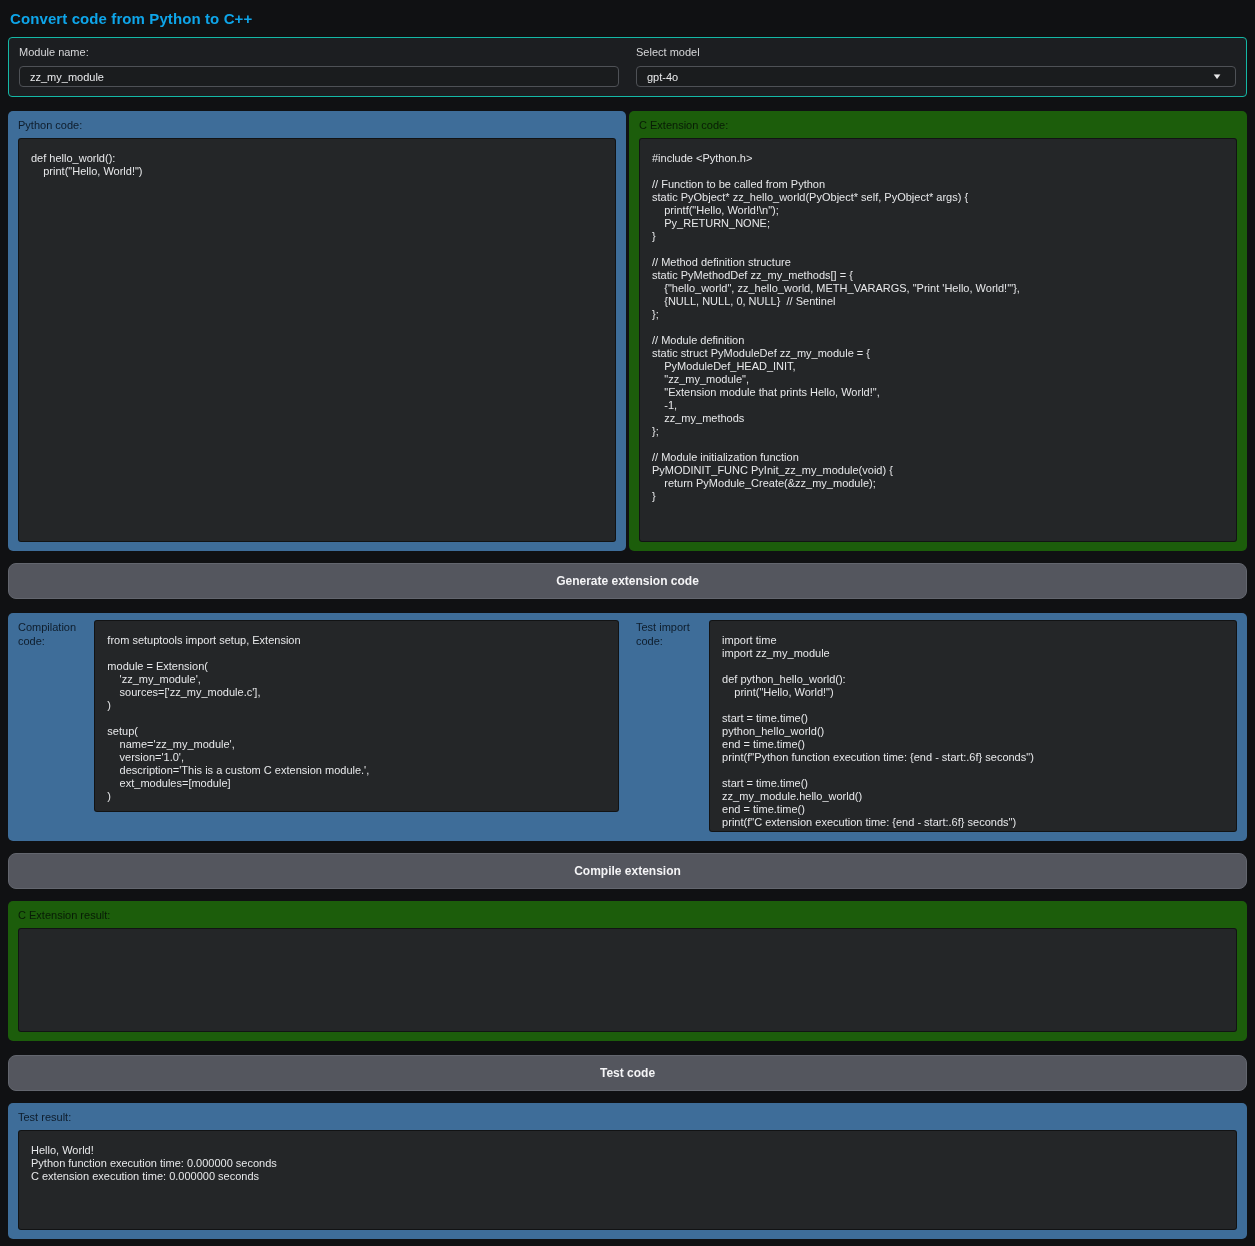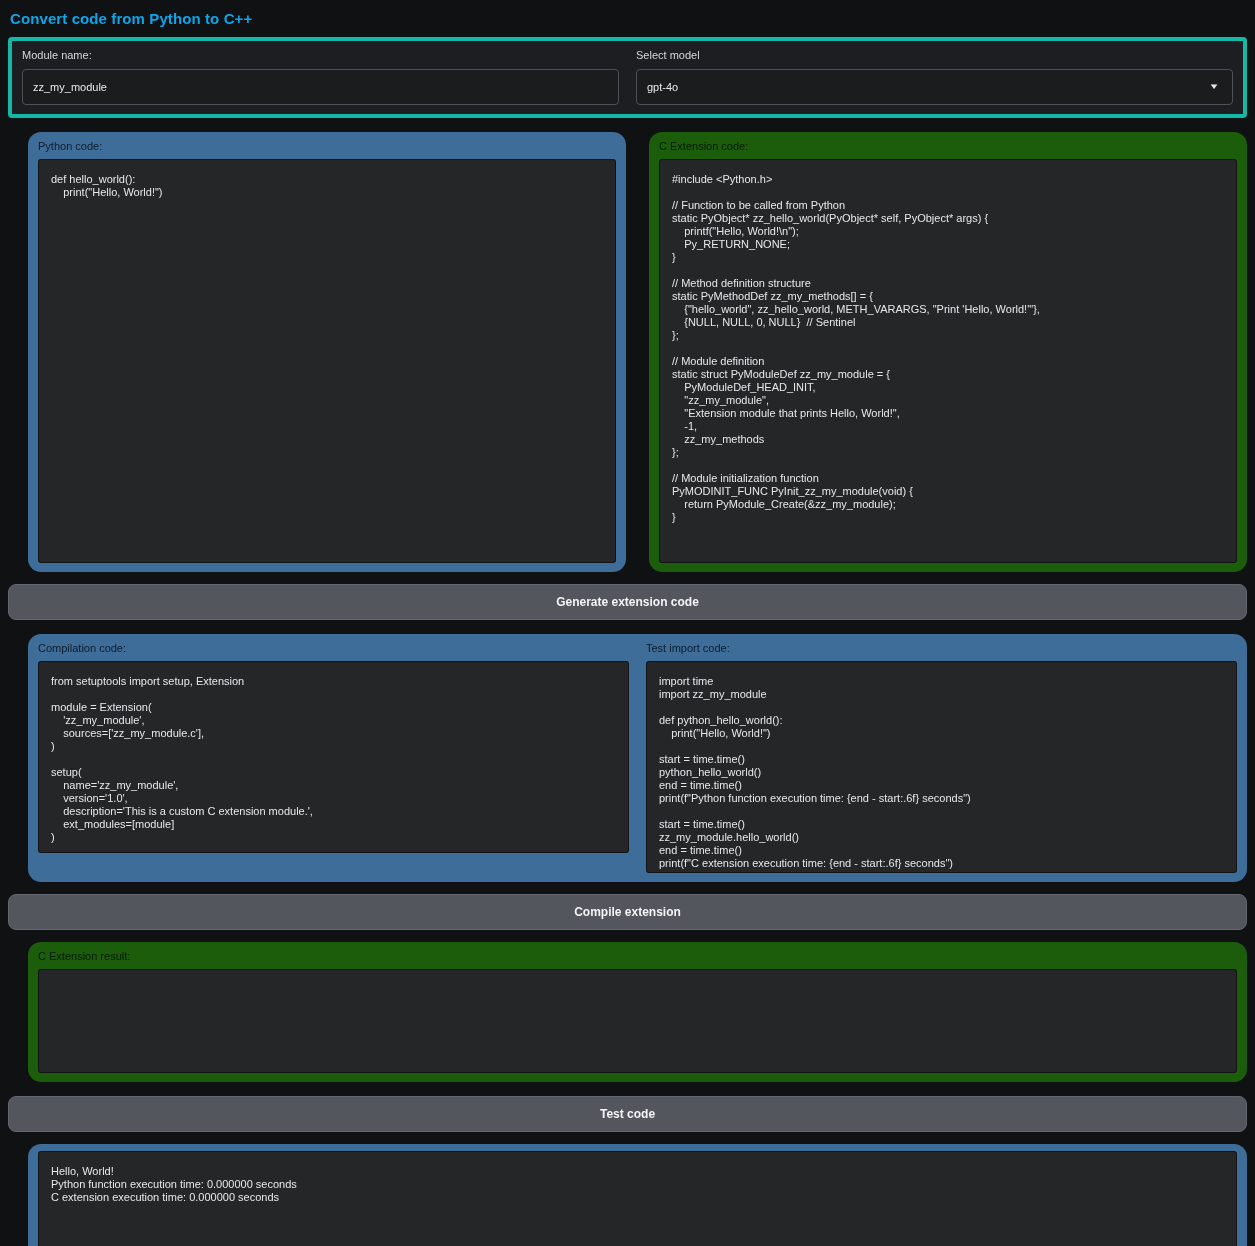--- a/index.html
+++ b/index.html
@@ -16,51 +16,51 @@
     font-family:"Liberation Sans",sans-serif;
     padding:8px 8px 14px 8px;
     display:flex;flex-direction:column;
   }
   .page-title{
     color:#0ea5e9;font-size:15px;font-weight:700;
     padding:2px 0 10px 2px;letter-spacing:.1px;
   }
   
   .top-group{
-    background:#1c1e21;border:4px solid #14b8a6;border-radius:4px;
+    background:#1c1e21;border:1px solid #14b8a6;border-radius:4px;
     display:flex;gap:17px;padding:8px 10px 9px 10px;margin-bottom:14px;
   }
   .top-col{flex:1;display:flex;flex-direction:column;}
   .field-label{color:#d6d7d9;font-size:11px;line-height:13px;margin-bottom:7px;}
   .text-input,.select-box{
-    height:36px;background:#1a1c1e;border:1px solid #4e5156;border-radius:4px;
+    height:21px;background:#1a1c1e;border:1px solid #4e5156;border-radius:4px;
     color:#e9eaec;font-size:11px;font-family:"Liberation Sans",sans-serif;
     padding:0 10px;width:100%;
   }
   .select-box{display:flex;align-items:center;justify-content:space-between;cursor:pointer;}
   .caret{font-size:8px;color:#e8e8ea;line-height:1;transform:scaleX(1.4);margin-right:4px;}
   
   .row{display:flex;gap:3px;margin-bottom:12px;}
-  .panel{border-radius:13px;padding:7px 10px 9px 10px;margin-left:20px;}
+  .panel{border-radius:5px;padding:7px 10px 9px 10px;}
   .panel.blue{background:var(--panel-blue);}
   .panel.green{background:var(--panel-green);}
   .panel.half{flex:1;}
   .panel-label{font-size:11px;line-height:14px;font-weight:400;margin-bottom:6px;}
   .panel.blue>.panel-label,.panel.blue .panel-label{color:#0e1d2c;}
   .panel.green>.panel-label,.panel.green .panel-label{color:#081c06;}
   .code-box{
     background:var(--code-bg);border:1px solid rgba(0,0,0,0.5);border-radius:3px;
     color:#e7e8ea;font-size:11px;line-height:13px;
     font-family:"Liberation Sans",sans-serif;
     white-space:pre-wrap;padding:13px 12px;width:100%;overflow:hidden;
   }
   .h404{height:404px;} .h212{height:192px;} .h236{height:212px;}
   .h104{height:104px;} .h100{height:100px;}
   .two-col{display:flex;gap:17px;}
-  .two-col .col{flex:1;display:flex;flex-direction:column;align-items:flex-start;}
+  .two-col .col{flex:1;display:flex;flex-direction:row;align-items:flex-start;}
   .two-col .col .code-box{align-self:stretch;}
   
   .action-btn{
     width:100%;height:36px;margin-bottom:12px;
     background:var(--button-gray);border:1px solid #63666e;border-radius:8px;
     color:#f4f4f6;font-size:12px;font-weight:700;
     font-family:"Liberation Sans",sans-serif;cursor:pointer;
   }
   .mt2{margin-top:2px;}
 </style>
@@ -165,16 +165,17 @@
 <button class="action-btn">Compile extension</button>
 
 <div class="panel green" style="margin-bottom:14px;">
   <div class="panel-label">C Extension result:</div>
   <div class="code-box h104"></div>
 </div>
 
 <button class="action-btn">Test code</button>
 
 <div class="panel blue">
+  <div class="panel-label">Test result:</div>
   <div class="code-box h100">Hello, World!
 Python function execution time: 0.000000 seconds
 C extension execution time: 0.000000 seconds</div>
 </div>
 
 </body></html>

